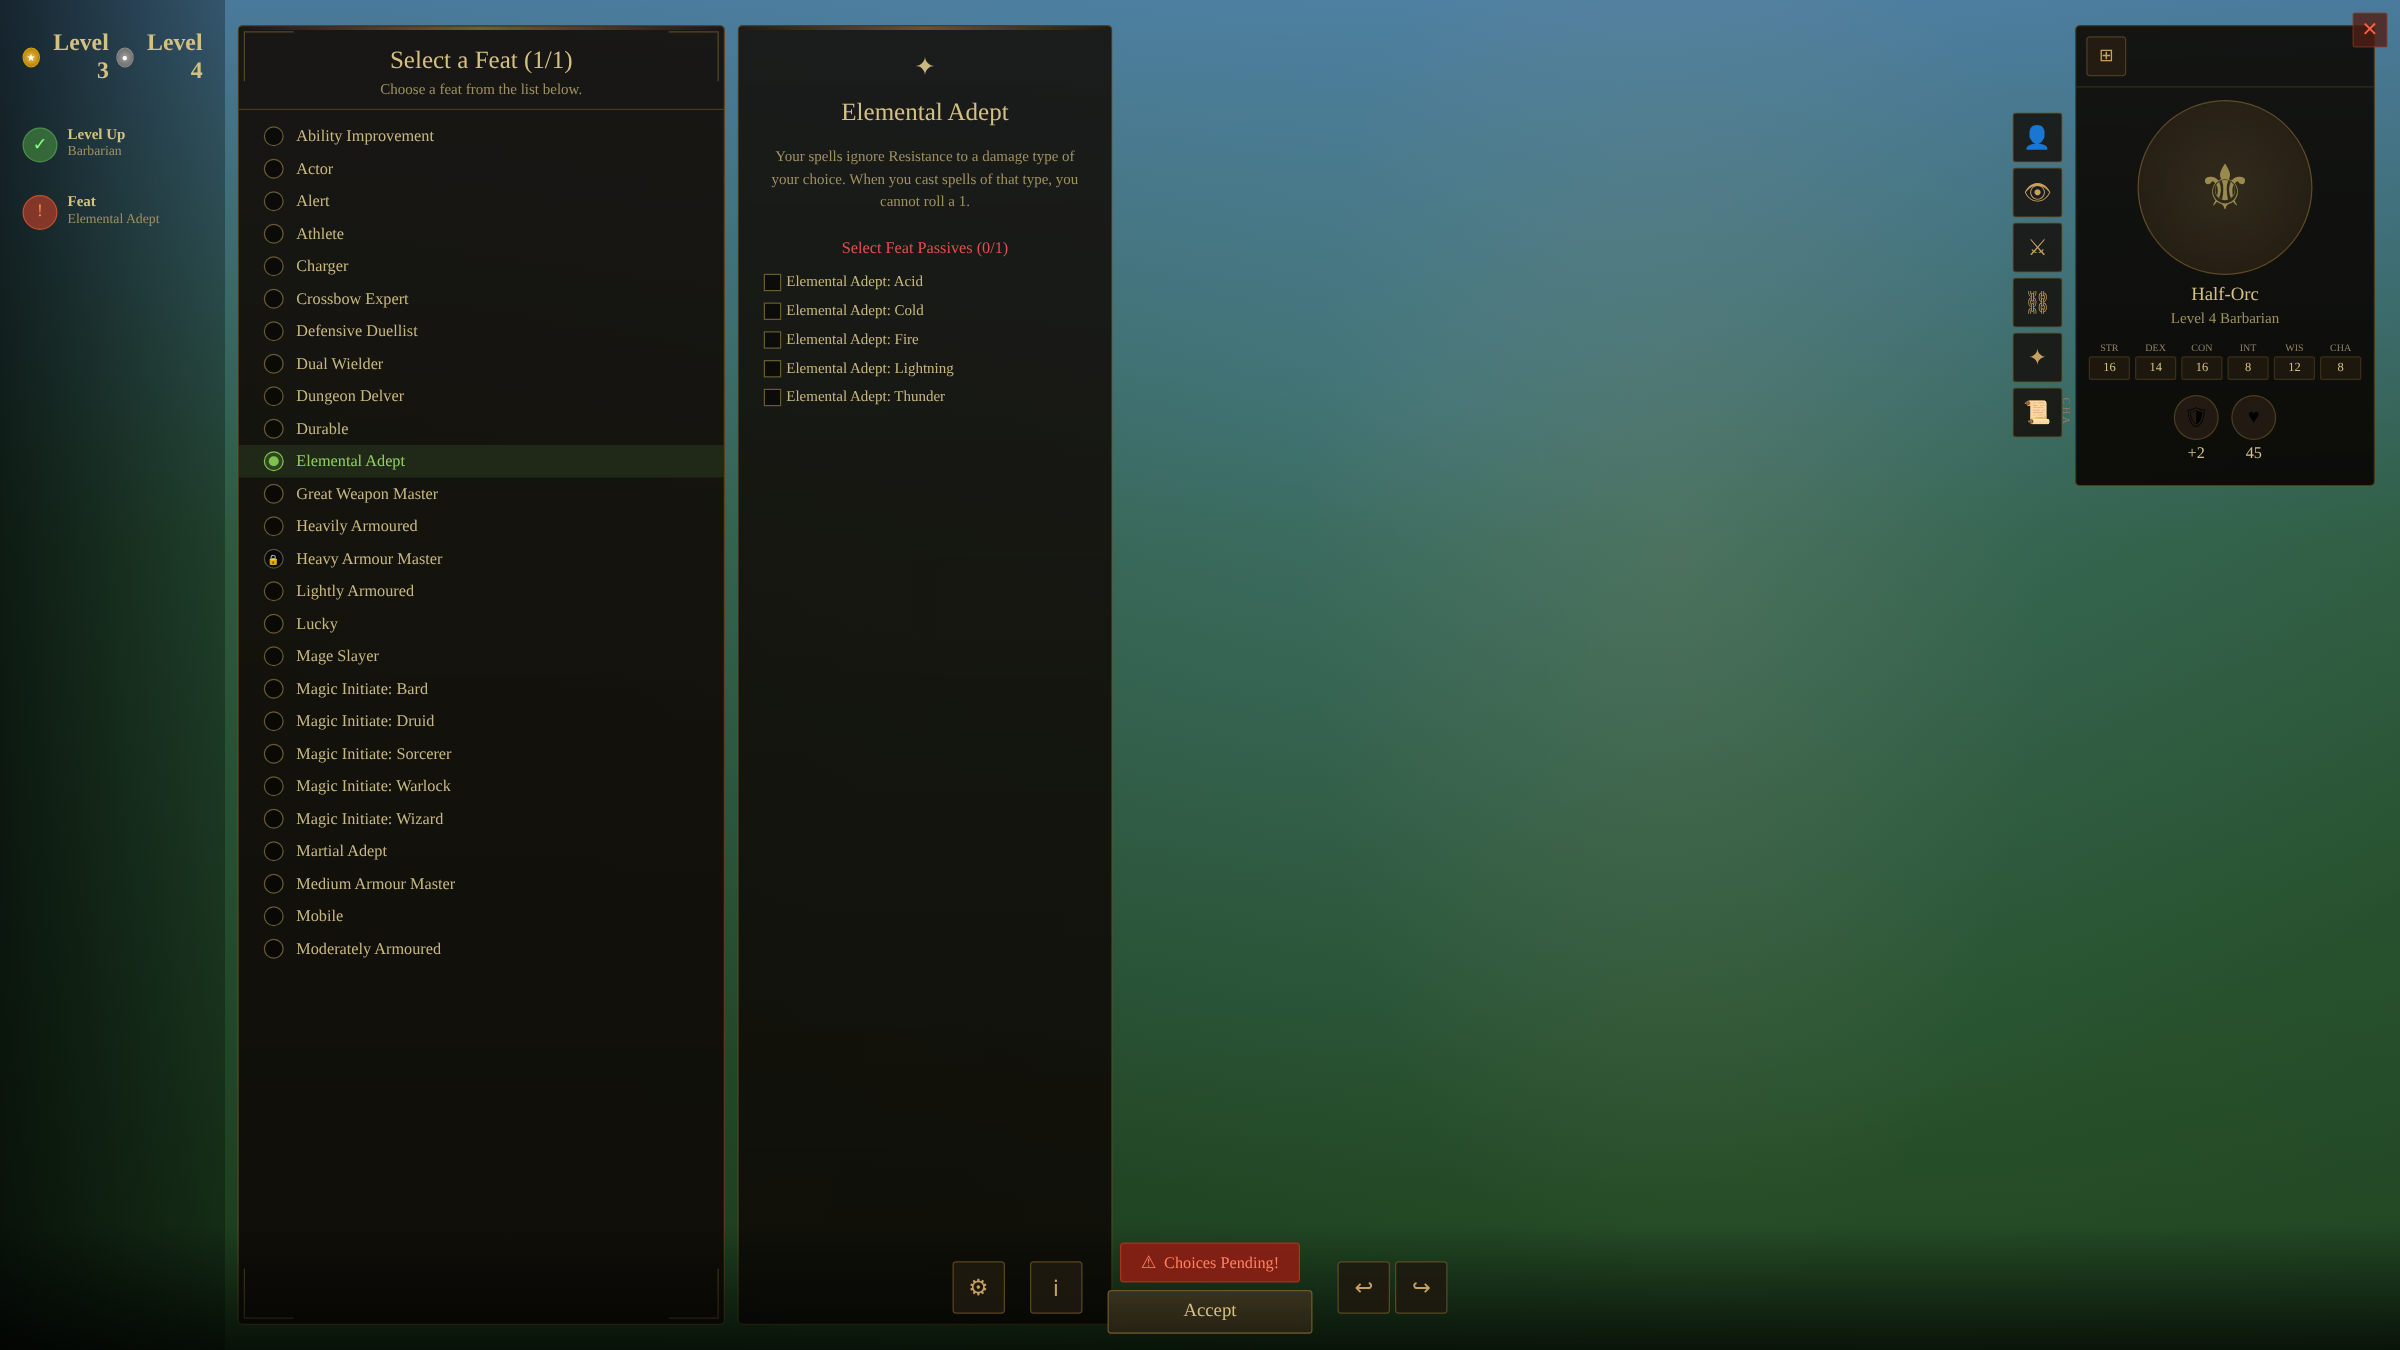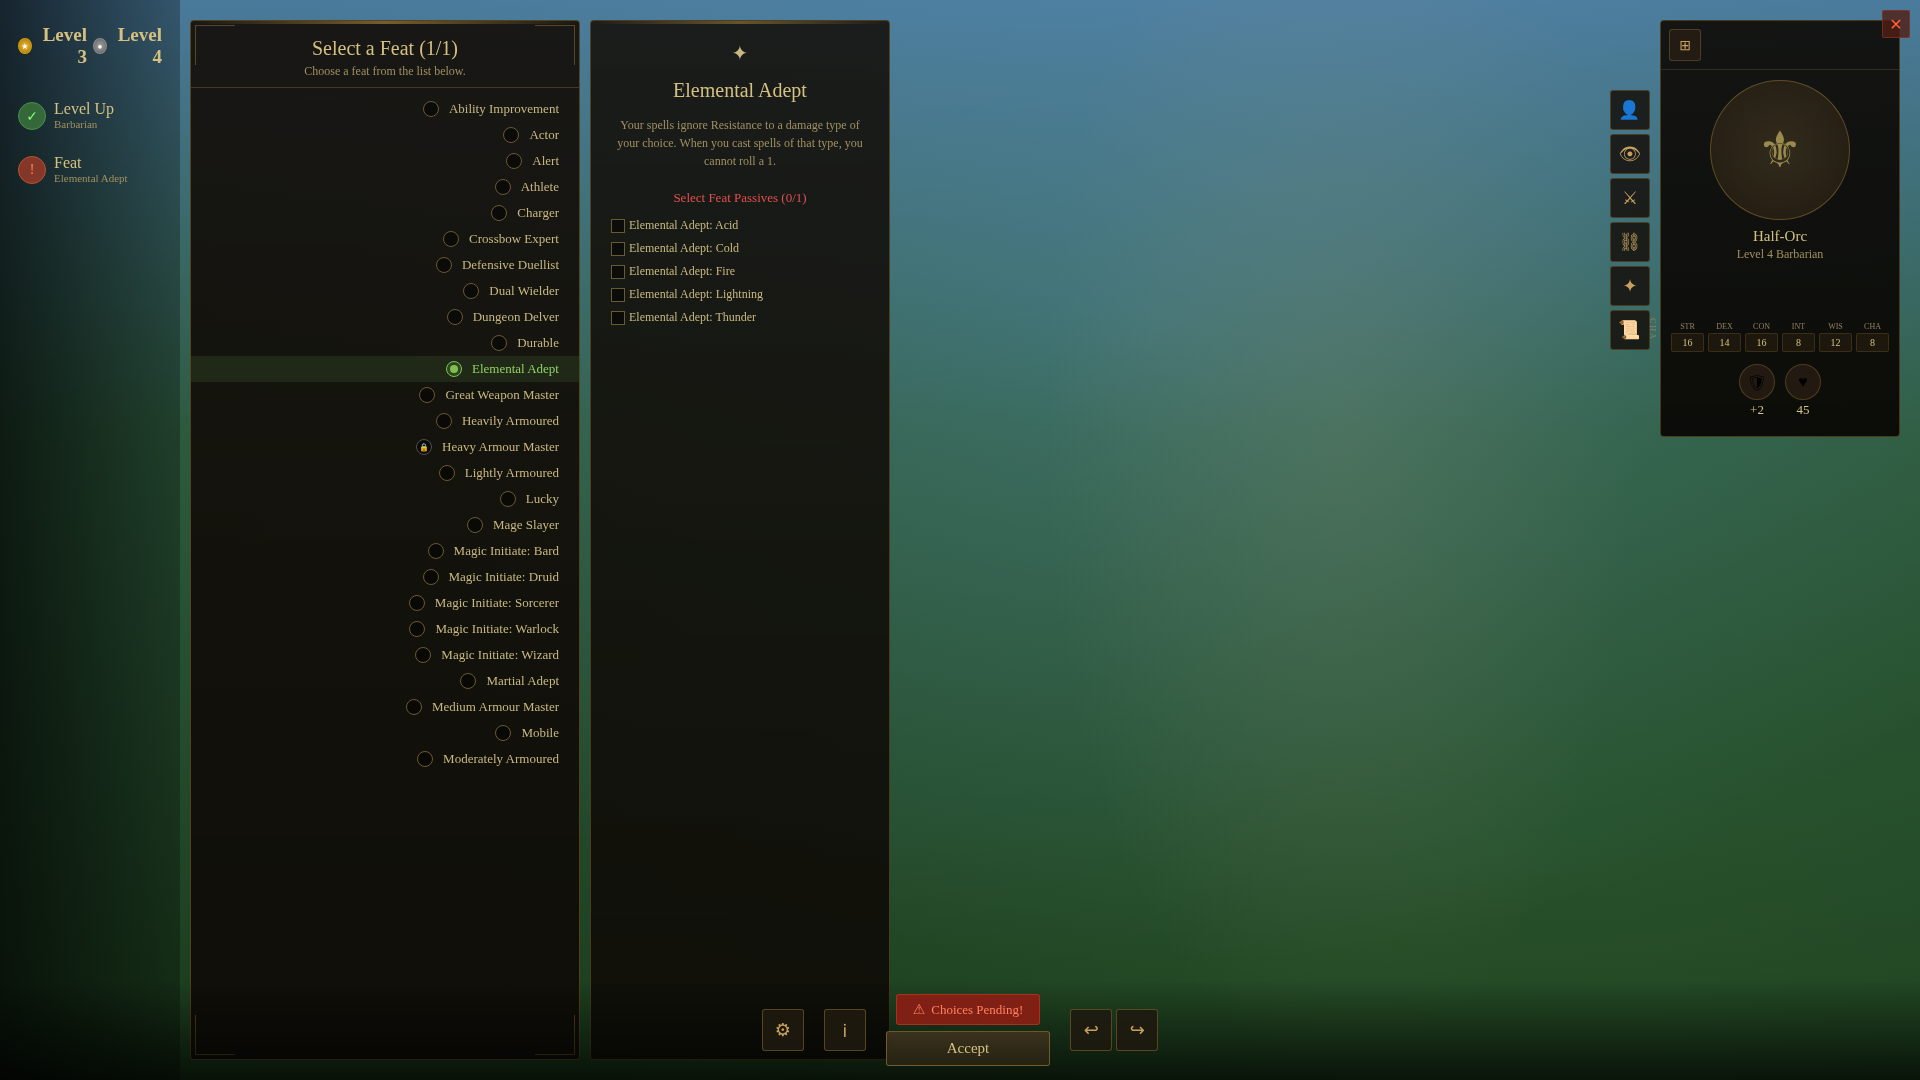--- a/index.html
+++ b/index.html
@@ -110,23 +110,23 @@
       background: rgba(160,60,40,0.8);
       border: 1px solid #c05030;
       color: #ff8060;
       font-size: 14px;
     }
 
     .sidebar-label {
       color: #c8b880;
     }
     .sidebar-label .title {
-      font-size: 16px;
+      font-size: 12px;
       color: #d4c080;
-      font-weight: normal;
+      font-weight: bold;
     }
     .sidebar-label .subtitle {
       font-size: 11px;
       color: #a09060;
     }
 
     
     .feat-panel {
       width: 390px;
       margin: 20px 0 20px 10px;
@@ -183,21 +183,20 @@
       border-radius: 3px;
     }
 
     .feat-item {
       display: flex;
       align-items: center;
       gap: 10px;
       padding: 5px 20px;
       cursor: pointer;
       transition: background 0.1s;
-      justify-content: flex-end;
     }
 
     .feat-item.selected {
       background: rgba(100,160,80,0.15);
     }
 
     .feat-radio {
       width: 16px;
       height: 16px;
       border-radius: 50%;
@@ -392,21 +391,20 @@
       width: 100%;
       margin-bottom: 12px;
     }
 
     .stat-label-row {
       display: grid;
       grid-template-columns: repeat(6, 1fr);
       gap: 4px;
       width: 100%;
       margin-bottom: 2px;
-      margin-top: 48px;
     }
 
     .stat-label {
       font-size: 8px;
       color: #908060;
       text-align: center;
     }
 
     .stat-value {
       font-size: 10px;

